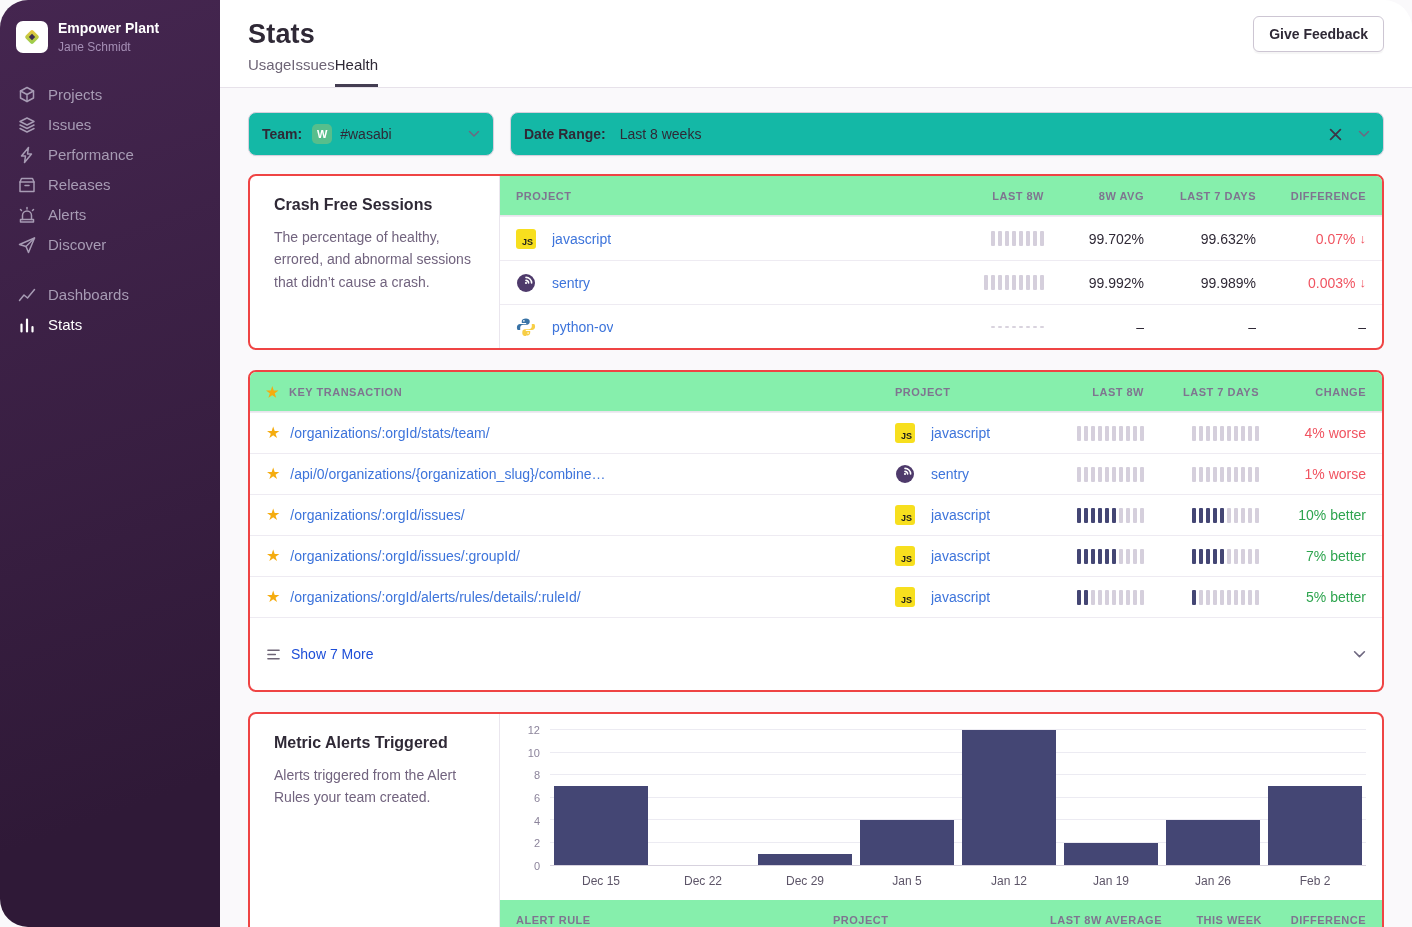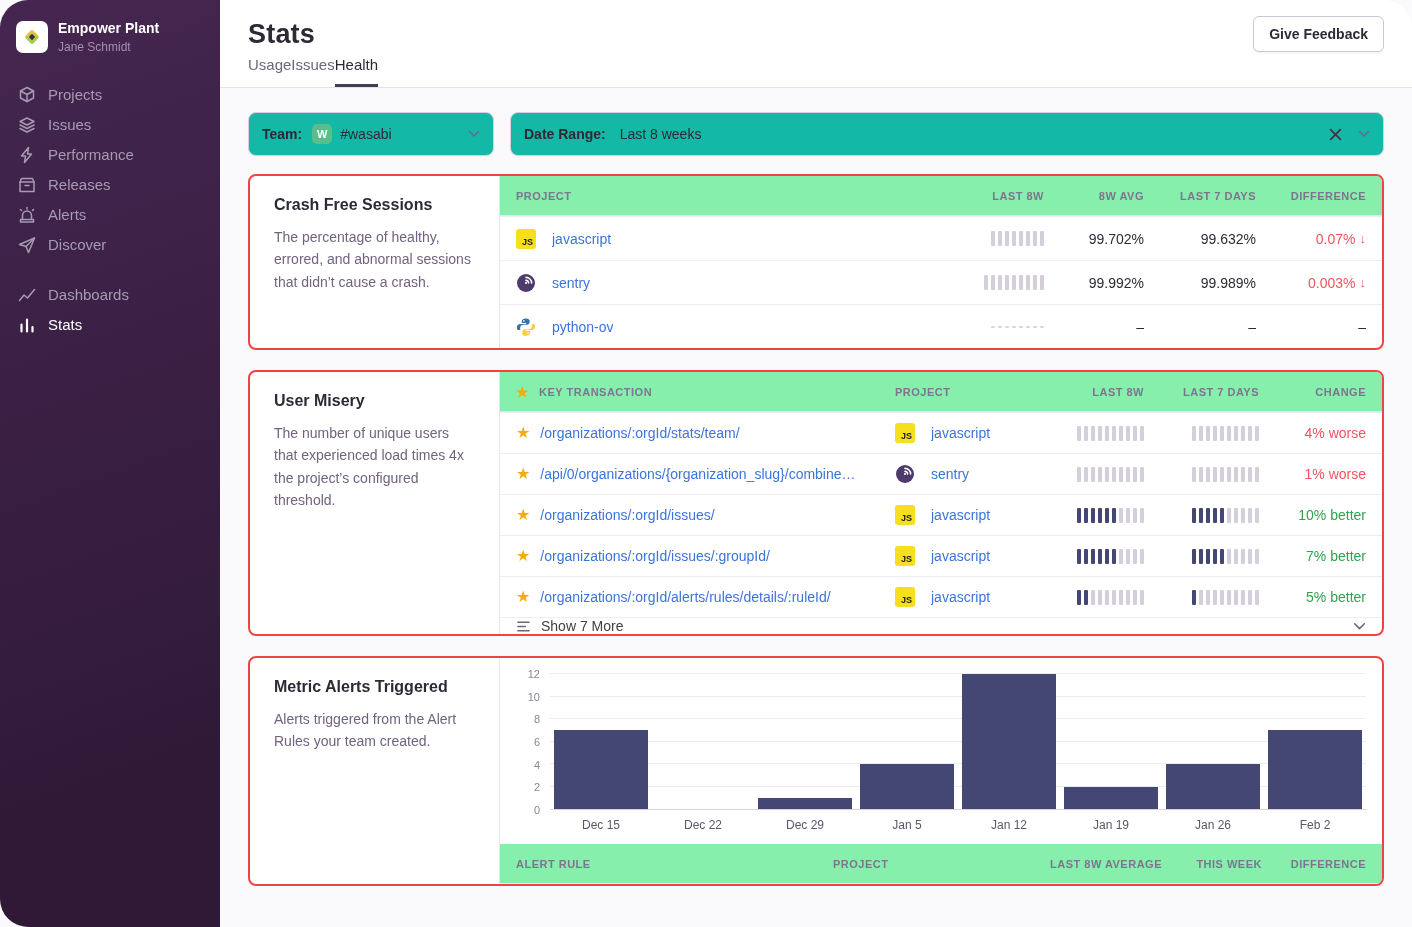--- a/index.html
+++ b/index.html
@@ -77,21 +77,21 @@
   .sd { height:15px; background:#444674; }
   .sf { height:2px;  background:#d9d3de; }
 
   .neg { color:#f05360; }
   .pos { color:#2da44e; }
   .arrow { font-size:13px; margin-left:4px; }
 
   .star { color:#f5ac0f; font-size:16px; line-height:1; margin-right:10px; cursor:pointer; }
   .star::before { content:"★"; }
 
-  .tfoot { display:flex; align-items:center; gap:10px; border-top:1px solid #eeebf2; padding:0 16px; font-size:14px; color:#404040; cursor:pointer; }
+  .tfoot { display:flex; align-items:center; gap:10px; border-top:1px solid #eeebf2; padding:28px 16px; font-size:14px; color:#1d4ed8; cursor:pointer; }
   .tfoot .chev-end { margin-left:auto; }
 
   
   .chart-area { padding:12px 16px 0; }
   .legend { display:flex; justify-content:flex-end; align-items:center; gap:6px; font-size:11px; color:#57516b; height:18px; }
   .legend .dot { width:9px; height:9px; border-radius:50%; background:#444674; display:inline-block; }
   .chart-row { display:flex; margin-top:4px; }
   .y-axis { width:34px; flex:0 0 34px; position:relative; height:136px; }
   .ytick { position:absolute; right:10px; transform:translateY(50%); font-size:11px; color:#8c849b; }
   .plot { flex:1; height:136px; position:relative; display:flex; align-items:flex-end; border-bottom:1px solid #d7d2de; }
@@ -341,24 +341,20 @@
                 </span>
               </div>
             <div class="td r">–</div>
             <div class="td r">–</div>
             <div class="td r pr">–</div>
           </div>
         </div>
       </section>
 
       <section class="panel">
-        <div class="panel-desc">
-          <h2>User Misery</h2>
-          <p>The number of unique users that experienced load times 4x the project’s configured threshold.</p>
-        </div>
         <div class="panel-body">
           <div class="thead grid-misery">
             <div class="th pl" style="display:flex;align-items:center">
                 <span class="star" style="font-size:14px;margin-right:10px"></span>
                 <span>Key Transaction</span>
               </div>
             <div class="th">Project</div>
             <div class="th r">Last 8w</div>
             <div class="th r">Last 7 Days</div>
             <div class="th r pr">Change</div>

